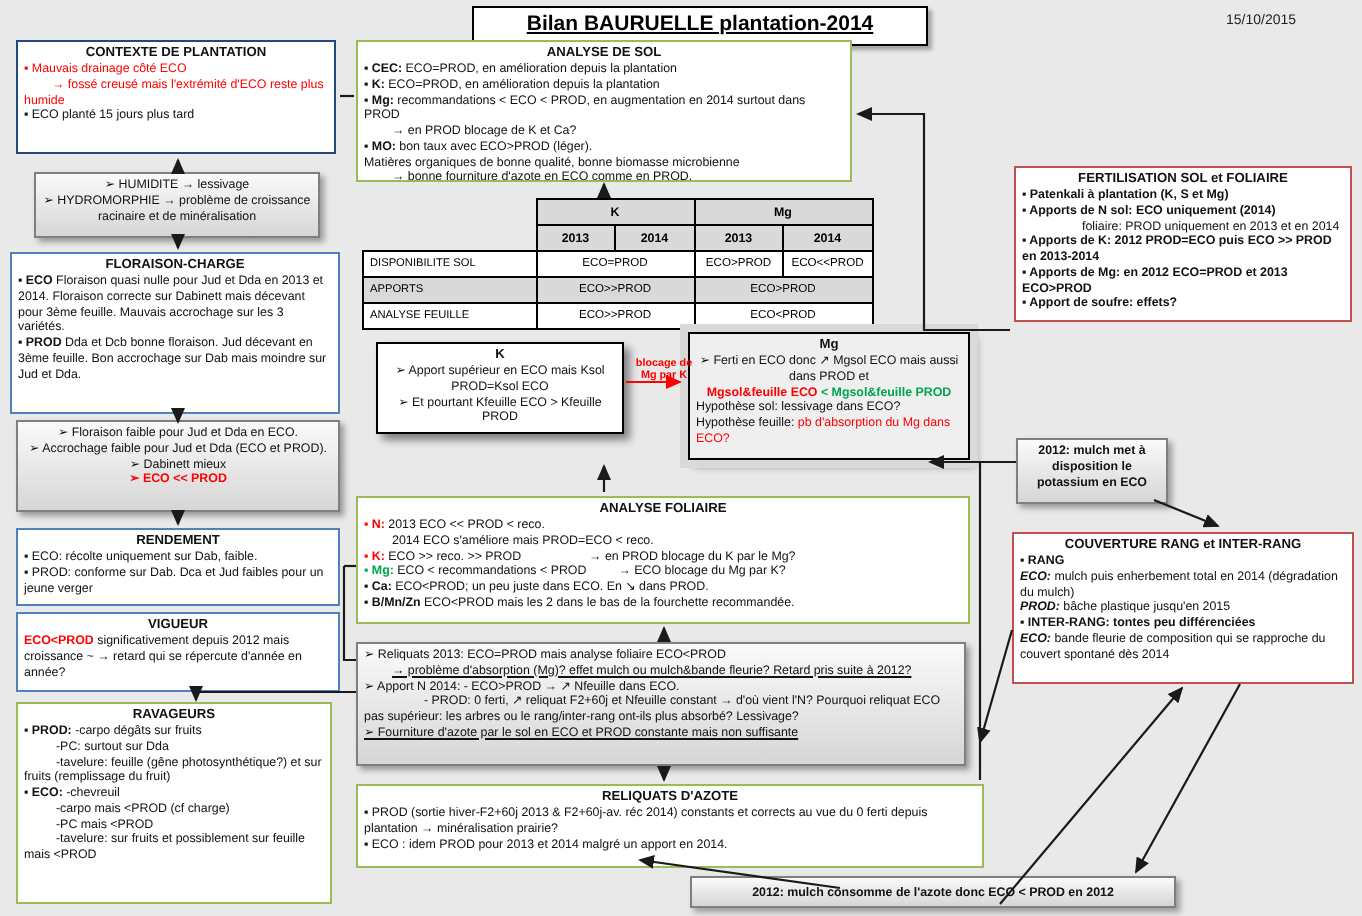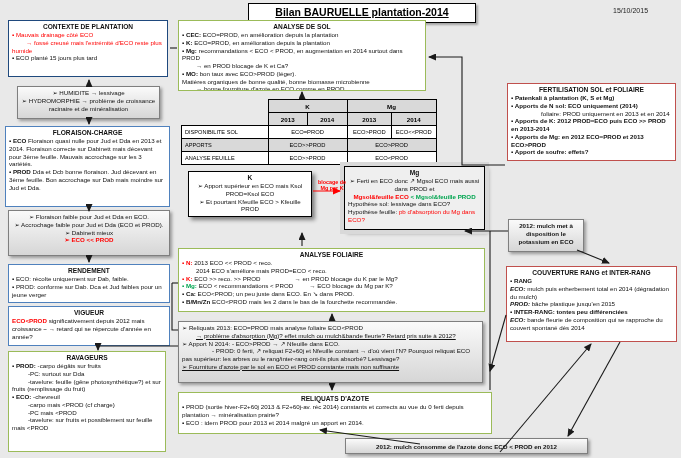--- a/index.html
+++ b/index.html
@@ -16,21 +16,21 @@
   .blackb{border:1.3px solid #000;box-shadow:3px 3px 4px rgba(0,0,0,.45);}
   .red{color:#f00;}
   .grn{color:#00a550;}
   .b{font-weight:bold;}
   .i{font-style:italic;}
   .u{text-decoration:underline;}
   .ctr{text-align:center;}
   .ti14{text-indent:14px;}
   .ti16{text-indent:16px;}
   .ti30{text-indent:30px;}
-  .titlebox{position:absolute;left:248px;top:3px;width:226px;height:18px;background:#fff;border:1.5px solid #000;box-shadow:2px 2px 2px rgba(0,0,0,.3);
+  .titlebox{position:absolute;left:236px;top:3px;width:226px;height:18px;background:#fff;border:1.5px solid #000;box-shadow:2px 2px 2px rgba(0,0,0,.3);
     font-size:10.5px;font-weight:bold;text-align:center;line-height:16px;}
   .titlebox span{text-decoration:underline;}
   .date{position:absolute;left:613px;top:7px;font-size:7px;color:#222;}
   table.kmg{position:absolute;left:181px;top:99px;width:244px;border-collapse:collapse;table-layout:fixed;}
   table.kmg td{border:0.9px solid #000;font-size:5.8px;text-align:center;padding:1px 1px;height:10px;background:#fff;overflow:hidden;}
   table.kmg td.hd{background:#d9d9d9;font-weight:bold;font-size:6.2px;}
   table.kmg td.lbl{text-align:left;padding-left:3px;font-size:5.6px;}
   table.kmg tr.alt td{background:#d9d9d9;}
   .arrows{position:absolute;left:0;top:0;width:681px;height:458px;pointer-events:none;z-index:5;}
   .blocage{position:absolute;left:314px;top:179px;width:36px;font-size:5.4px;font-weight:bold;color:#f00;text-align:center;line-height:1.2;z-index:6;}

